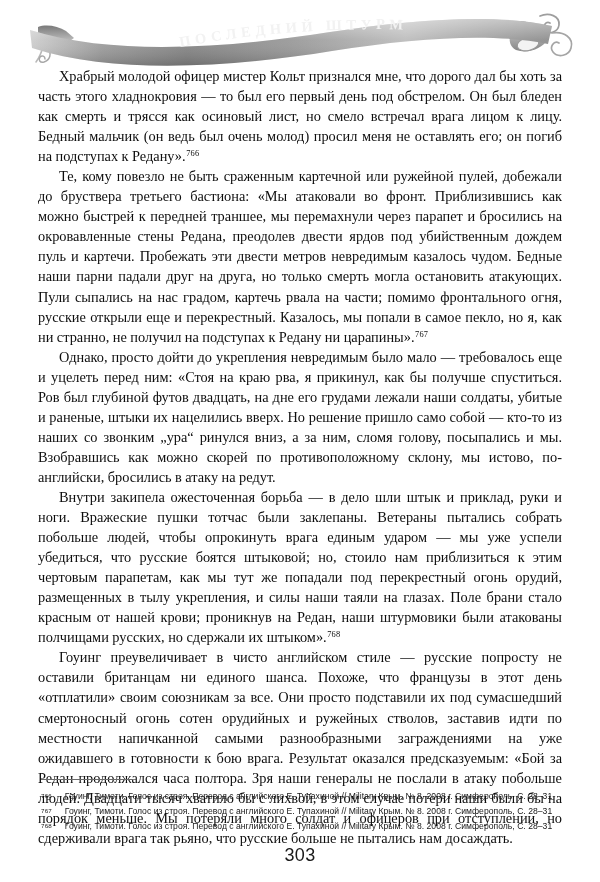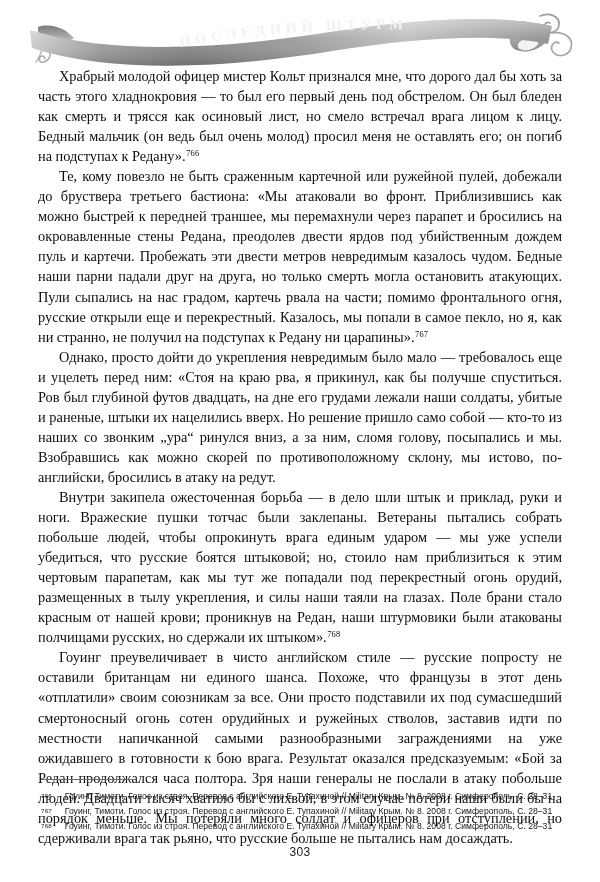--- a/index.html
+++ b/index.html
@@ -111,21 +111,21 @@
   }
 
   
   .page-number {
     position: absolute;
     left: 0;
     top: 845px;
     width: 600px;
     text-align: center;
     font-family: "Liberation Sans", "DejaVu Sans", sans-serif;
-    font-size: 12px;
+    font-size: 18px;
     color: #1a1a1a;
     letter-spacing: 0.4px;
   }
 </style>
 </head>
 <body>
 
 <div class="page">
 
   <div class="header-banner">

